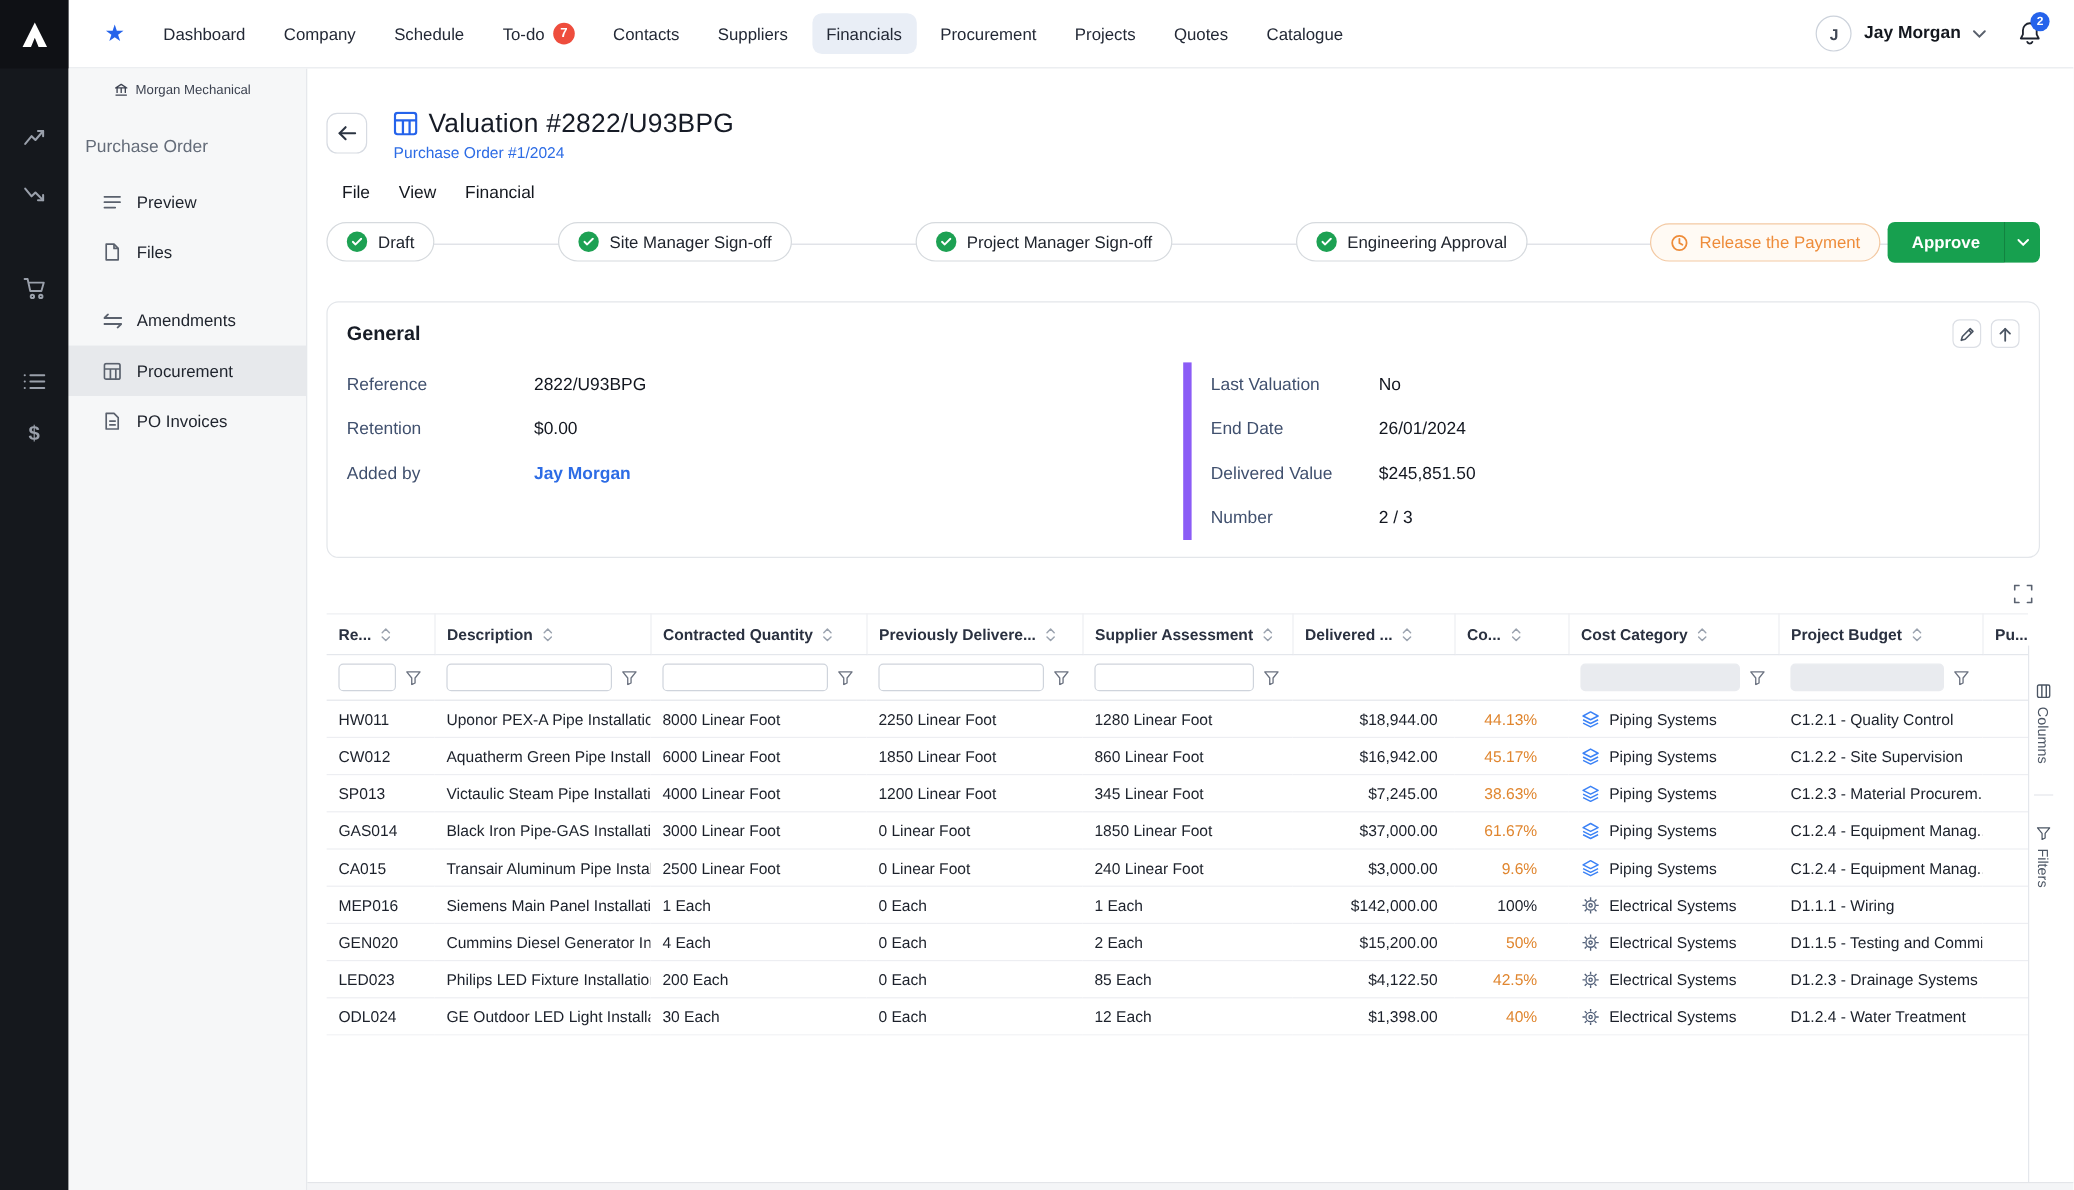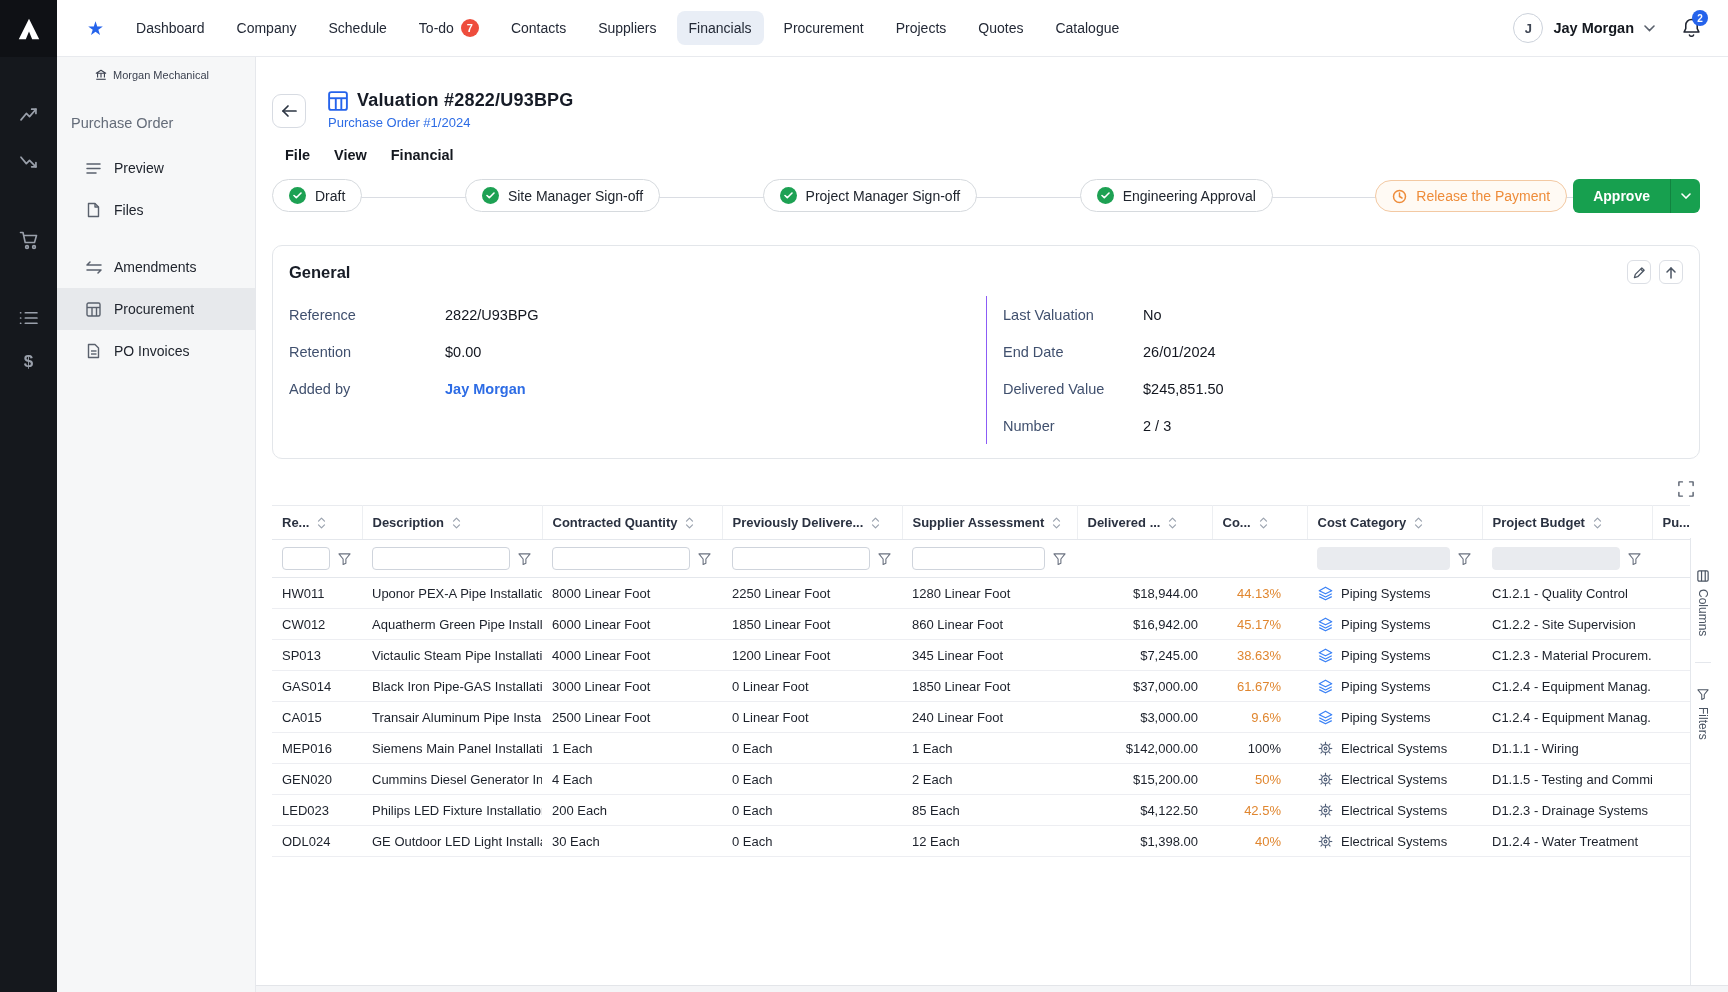--- a/index.html
+++ b/index.html
@@ -51,24 +51,24 @@
   .side-item.gap-top{margin-top:15px;}
 
   
   .main{position:absolute;left:256px;top:57px;right:0;bottom:0;background:#f4f5f7;}
   .content{position:relative;background:#fff;height:929px;border-bottom:1px solid #e3e5e9;overflow:hidden;}
 
   .page-head{display:flex;align-items:flex-start;margin:33px 28px 0 16px;}
   .back-btn{width:34px;height:34px;border:1px solid #d7dbe2;border-radius:9px;background:#fff;display:flex;align-items:center;justify-content:center;cursor:pointer;color:#2b3442;margin-top:4px;}
   .title-block{margin-left:22px;}
   .title-row{display:flex;align-items:center;gap:9px;}
-  .page-title{font-size:18px;font-weight:700;color:#161b26;letter-spacing:.2px;}
+  .page-title{font-size:22px;font-weight:400;color:#161b26;letter-spacing:.2px;}
   .subtitle-link{display:inline-block;margin-top:4px;font-size:13px;color:var(--link-blue);cursor:pointer;}
 
-  .menubar{display:flex;align-items:flex-end;gap:24px;margin:16px 16px 0 29px;font-weight:bold;}
+  .menubar{display:flex;align-items:flex-end;gap:24px;margin:16px 16px 0 29px;}
   .menu-item{font-size:14.5px;color:#14181f;cursor:pointer;}
 
   
   .stepper{position:relative;margin:16px 28px 0 16px;display:flex;align-items:flex-start;justify-content:space-between;height:36px;}
   .stepper::before{content:"";position:absolute;left:20px;right:30px;top:50%;border-top:1.5px solid #dadde3;}
   .pill{position:relative;z-index:1;display:inline-flex;align-items:center;gap:9px;background:#fff;border:1px solid #d6dade;border-radius:999px;padding:7px 16px;font-size:14px;color:#20252e;cursor:pointer;white-space:nowrap;}
   .pill.current{border-color:#f3c9a3;color:var(--warning-orange);background:#fffaf4;}
   .chk{width:17px;height:17px;border-radius:50%;background:var(--success-green);display:inline-flex;align-items:center;justify-content:center;flex:none;}
   .right-group{position:relative;z-index:1;display:flex;align-items:center;gap:6px;}
   .approve-group{display:flex;}
@@ -76,21 +76,21 @@
   .approve-caret{background:var(--approve-green);width:30px;border-radius:0 6px 6px 0;border-left:1px solid rgba(0,0,0,.18);display:flex;align-items:center;justify-content:center;cursor:pointer;color:#fff;}
 
   
   .card{margin:30px 28px 0 16px;border:1px solid #e3e6ea;border-radius:10px;background:#fff;}
   .card-head{display:flex;align-items:center;justify-content:space-between;padding:14px 16px 6px 16px;}
   .card-title{font-size:16.5px;font-weight:700;color:#171c26;}
   .card-actions{display:flex;gap:8px;}
   .icon-btn{width:24px;height:24px;border:1px solid #dcdfe5;border-radius:6px;background:#fff;display:flex;align-items:center;justify-content:center;cursor:pointer;color:#4b5563;}
   .card-body{display:flex;padding:6px 0 14px 0;}
   .field-col{width:50%;padding:0 16px;}
-  .field-col.right{border-left:1px solid #8b5cf6;}
+  .field-col.right{border-left:7px solid #8b5cf6;}
   .frow{display:flex;align-items:flex-end;padding:10.5px 0;}
   .flabel{width:156px;flex:none;font-size:14.5px;font-weight:500;color:var(--label-navy);}
   .field-col.right .flabel{width:140px;}
   .fvalue{font-size:14.5px;font-weight:500;color:#12161f;}
   .fvalue.link{color:var(--link-blue);font-weight:600;cursor:pointer;}
 
   
   .table-toolbar{display:flex;justify-content:flex-end;margin:20px 32px 0 16px;height:22px;}
   .expand-btn{width:20px;height:20px;color:#5a6270;cursor:pointer;display:flex;align-items:center;justify-content:center;}
   .table-wrap{margin:4px 0 0 16px;width:1418px;overflow:hidden;}

